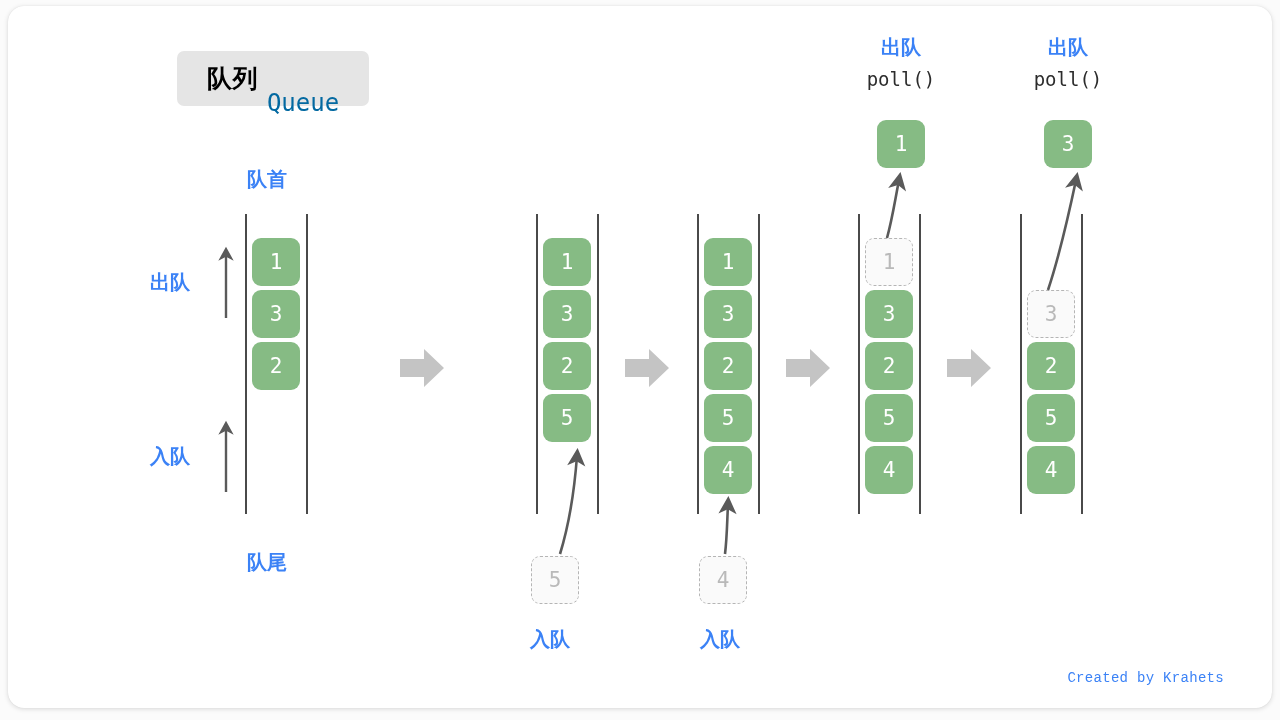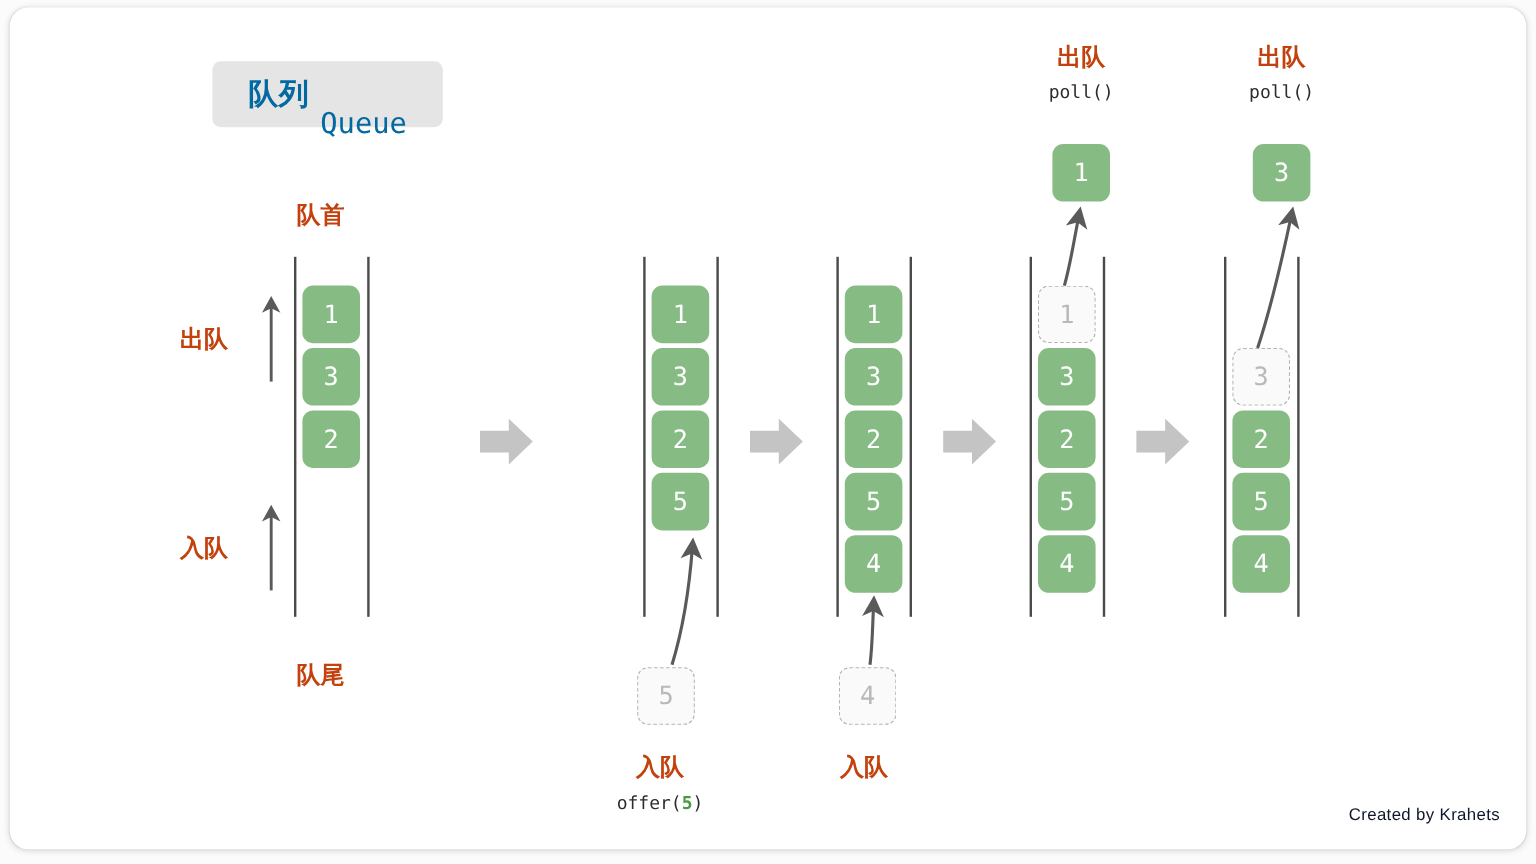--- a/index.html
+++ b/index.html
@@ -28,37 +28,37 @@
   #title-badge {
     position: absolute;
     left: 169px; top: 45px;
     width: 192px; height: 55px;
     background: #e5e5e5;
     border-radius: 7px;
     display: flex; align-items: center; justify-content: center;
     gap: 9px;
   }
   #title-badge .cn {
-    font-size: 25px; font-weight: bold; color: #0369a1;
+    font-size: 25px; font-weight: bold; color: #000000;
     letter-spacing: 0.5px;
   }
   #title-badge .en {
     font-size: 24px; color: #0369a1;
     font-family: "DejaVu Sans Mono", "Liberation Mono", monospace;
     margin-top: 48px;
   }
 
   
   .cnlabel {
-    font-size: 20px; font-weight: bold; color: #c2410c;
+    font-size: 20px; font-weight: bold; color: #3b82f6;
     white-space: nowrap;
   }
   .mono {
     font-family: "DejaVu Sans Mono", "Liberation Mono", monospace;
-    font-size: 15px; color: #2c2c2c; white-space: nowrap;
+    font-size: 19px; color: #2c2c2c; white-space: nowrap;
   }
   .green-arg { color: #4a9a45; font-weight: bold; }
 
   
   .rail {
     position: absolute;
     width: 1.6px;
     background: #4a4a4a;
   }
 
@@ -76,24 +76,24 @@
   }
   .box.ghost {
     background: #fafafa;
     border: 1.6px dashed #b5b5b5;
     color: #b9b9b9;
   }
 
   
   #footer {
     position: absolute;
-    right: 22px; bottom: 22px;
-    font-family: Liberation Sans, sans-serif;
+    right: 48px; bottom: 22px;
+    font-family: Liberation Mono, monospace;
     font-size: 14px;
-    color: #0f172a;
+    color: #3b82f6;
     letter-spacing: 0.3px;
   }
   svg { overflow: visible; }
   .op-label { position: absolute; text-align: center; }
   .op-label .l1 { display:block; }
   .op-label .l2 { display:block; margin-top: 7px; }
 </style>
 </head>
 <body>
 
@@ -148,21 +148,20 @@
     <svg class="abs" style="left:530px; top:430px;" width="50" height="125">
       <path d="M22,118 C30,92 36,60 39,20" fill="none" stroke="#5a5a5a" stroke-width="2.6" marker-end="url(#ah-up)"></path>
       <defs>
         <marker id="ah-up" markerWidth="9" markerHeight="9" refX="4.5" refY="4.5" orient="auto">
           <path d="M0.7,1 L7.6,4.5 L0.7,8 L2.5,4.5 Z" fill="#5a5a5a"></path>
         </marker>
       </defs>
     </svg>
     <div class="op-label" style="left:462px; top:620px; width:160px;">
       <span class="cnlabel l1">入队</span>
-      <span class="mono l2"><span>offer(</span><span class="green-arg">5</span><span>)</span></span>
     </div>
 
     <svg class="abs" style="left:617px; top:341px;" width="46" height="42">
       <path d="M0,12 L24,12 L24,2 L44,21 L24,40 L24,30 L0,30 Z" fill="#c4c4c4"></path>
     </svg>
 
     <div>
       <div class="rail" style="left:689px; top:208px; height:300px;"></div>
       <div class="rail" style="left:750px; top:208px; height:300px;"></div>
       <div class="box" style="left:696px; top:232px;">1</div>

